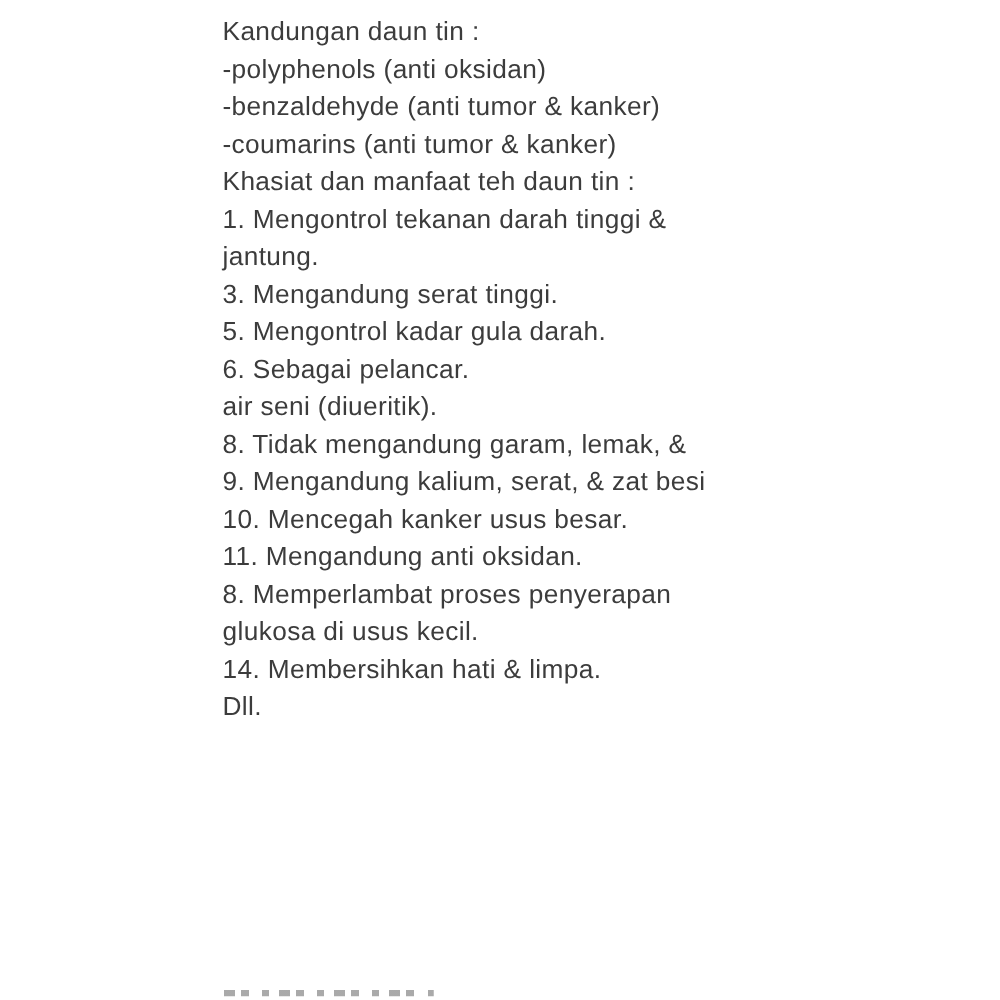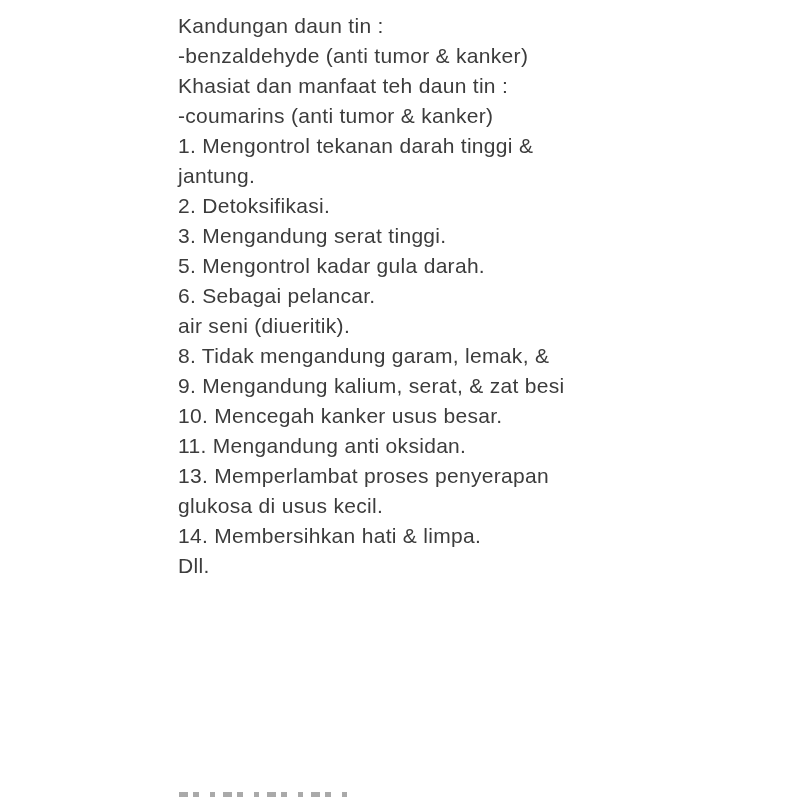--- a/index.html
+++ b/index.html
@@ -45,33 +45,33 @@
       transparent 36px 44px
     );
     opacity: 0.75;
   }
 </style>
 </head>
 <body>
 
 <div class="description-block">
     <div class="line">Kandungan daun tin :</div>
+    <div class="line">-polyphenols (anti oksidan)</div>
     <div class="line">-benzaldehyde (anti tumor &amp; kanker)</div>
+    <div class="line">-coumarins (anti tumor &amp; kanker)</div>
     <div class="line">Khasiat dan manfaat teh daun tin :</div>
-    <div class="line">-coumarins (anti tumor &amp; kanker)</div>
     <div class="line">1. Mengontrol tekanan darah tinggi &amp;</div>
     <div class="line">jantung.</div>
-    <div class="line">2. Detoksifikasi.</div>
     <div class="line">3. Mengandung serat tinggi.</div>
     <div class="line">5. Mengontrol kadar gula darah.</div>
     <div class="line">6. Sebagai pelancar.</div>
     <div class="line">air seni (diueritik).</div>
     <div class="line">8. Tidak mengandung garam, lemak, &amp;</div>
     <div class="line">9. Mengandung kalium, serat, &amp; zat besi</div>
     <div class="line">10. Mencegah kanker usus besar.</div>
     <div class="line">11. Mengandung anti oksidan.</div>
-    <div class="line">13. Memperlambat proses penyerapan</div>
+    <div class="line">8. Memperlambat proses penyerapan</div>
     <div class="line">glukosa di usus kecil.</div>
     <div class="line">14. Membersihkan hati &amp; limpa.</div>
     <div class="line">Dll.</div>
   </div>
 
 <div class="clipped-line"></div>
 
 </body></html>

